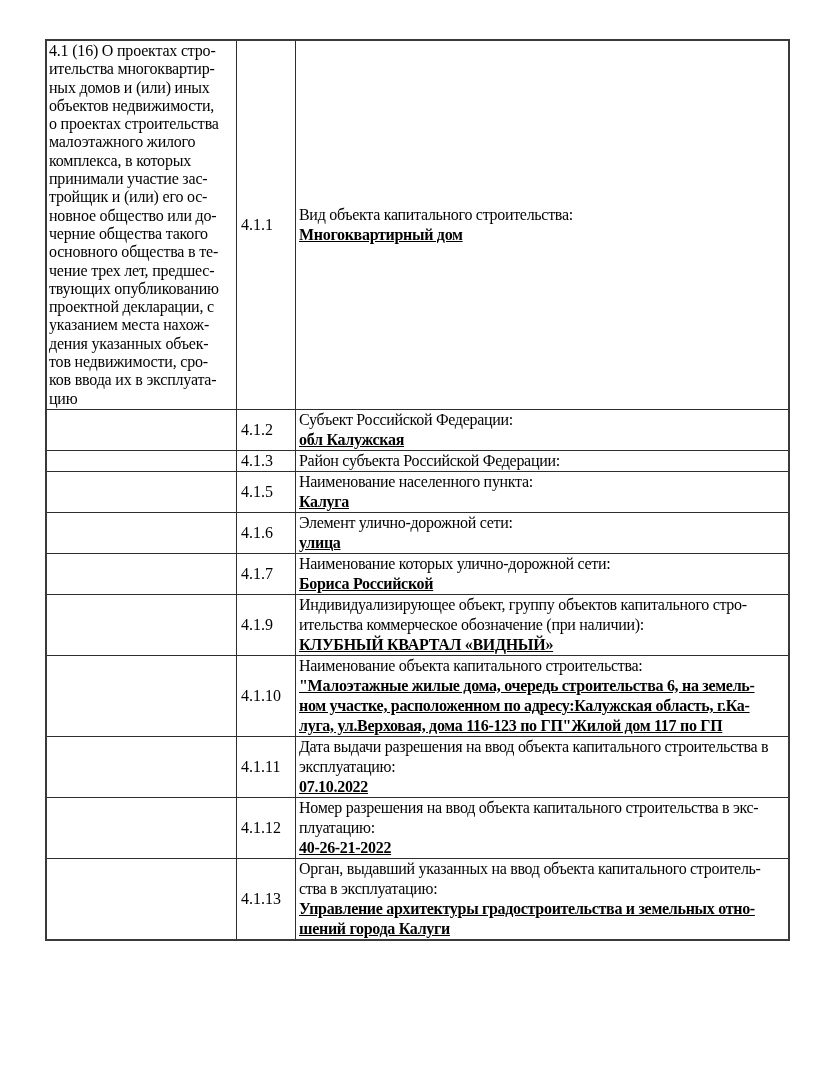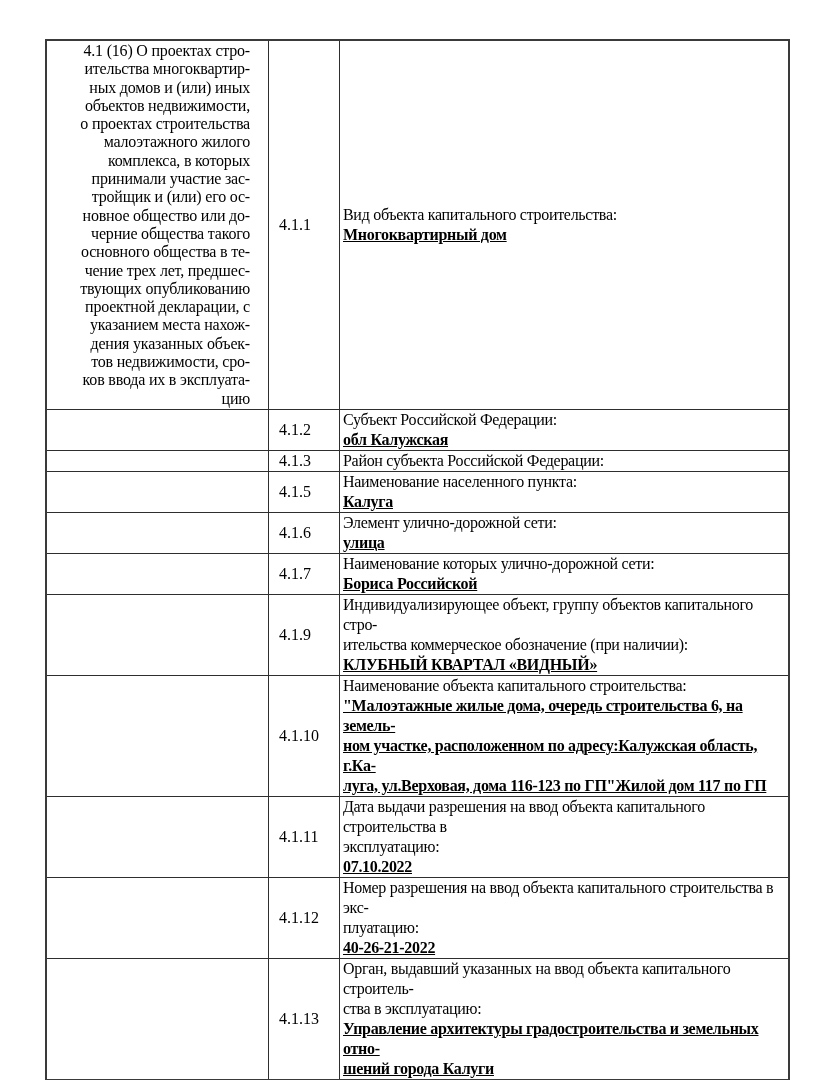--- a/index.html
+++ b/index.html
@@ -25,22 +25,22 @@
     border-collapse: collapse;
     table-layout: fixed;
     border: 2px solid #3a3a3a;
   }
   table.decl td {
     border: 1px solid #2e2e2e;
     font-size: 16px;
     vertical-align: middle;
     overflow: hidden;
   }
-  td.c1 { width: 185px; padding: 1px 18px; vertical-align: top; text-align: right; }
-  td.c2 { width: 50px;  padding: 0 10px;   vertical-align: middle; }
+  td.c1 { width: 185px; padding: 1px 2px; vertical-align: top; }
+  td.c2 { width: 50px;  padding: 0 4px;   vertical-align: middle; }
   td.c3 { padding: 0 3px; vertical-align: middle; }
 
   .desc {
     white-space: pre-line;
     line-height: 18.3px;
     letter-spacing: -0.2px;
   }
   .num {
     line-height: 20px;
   }

